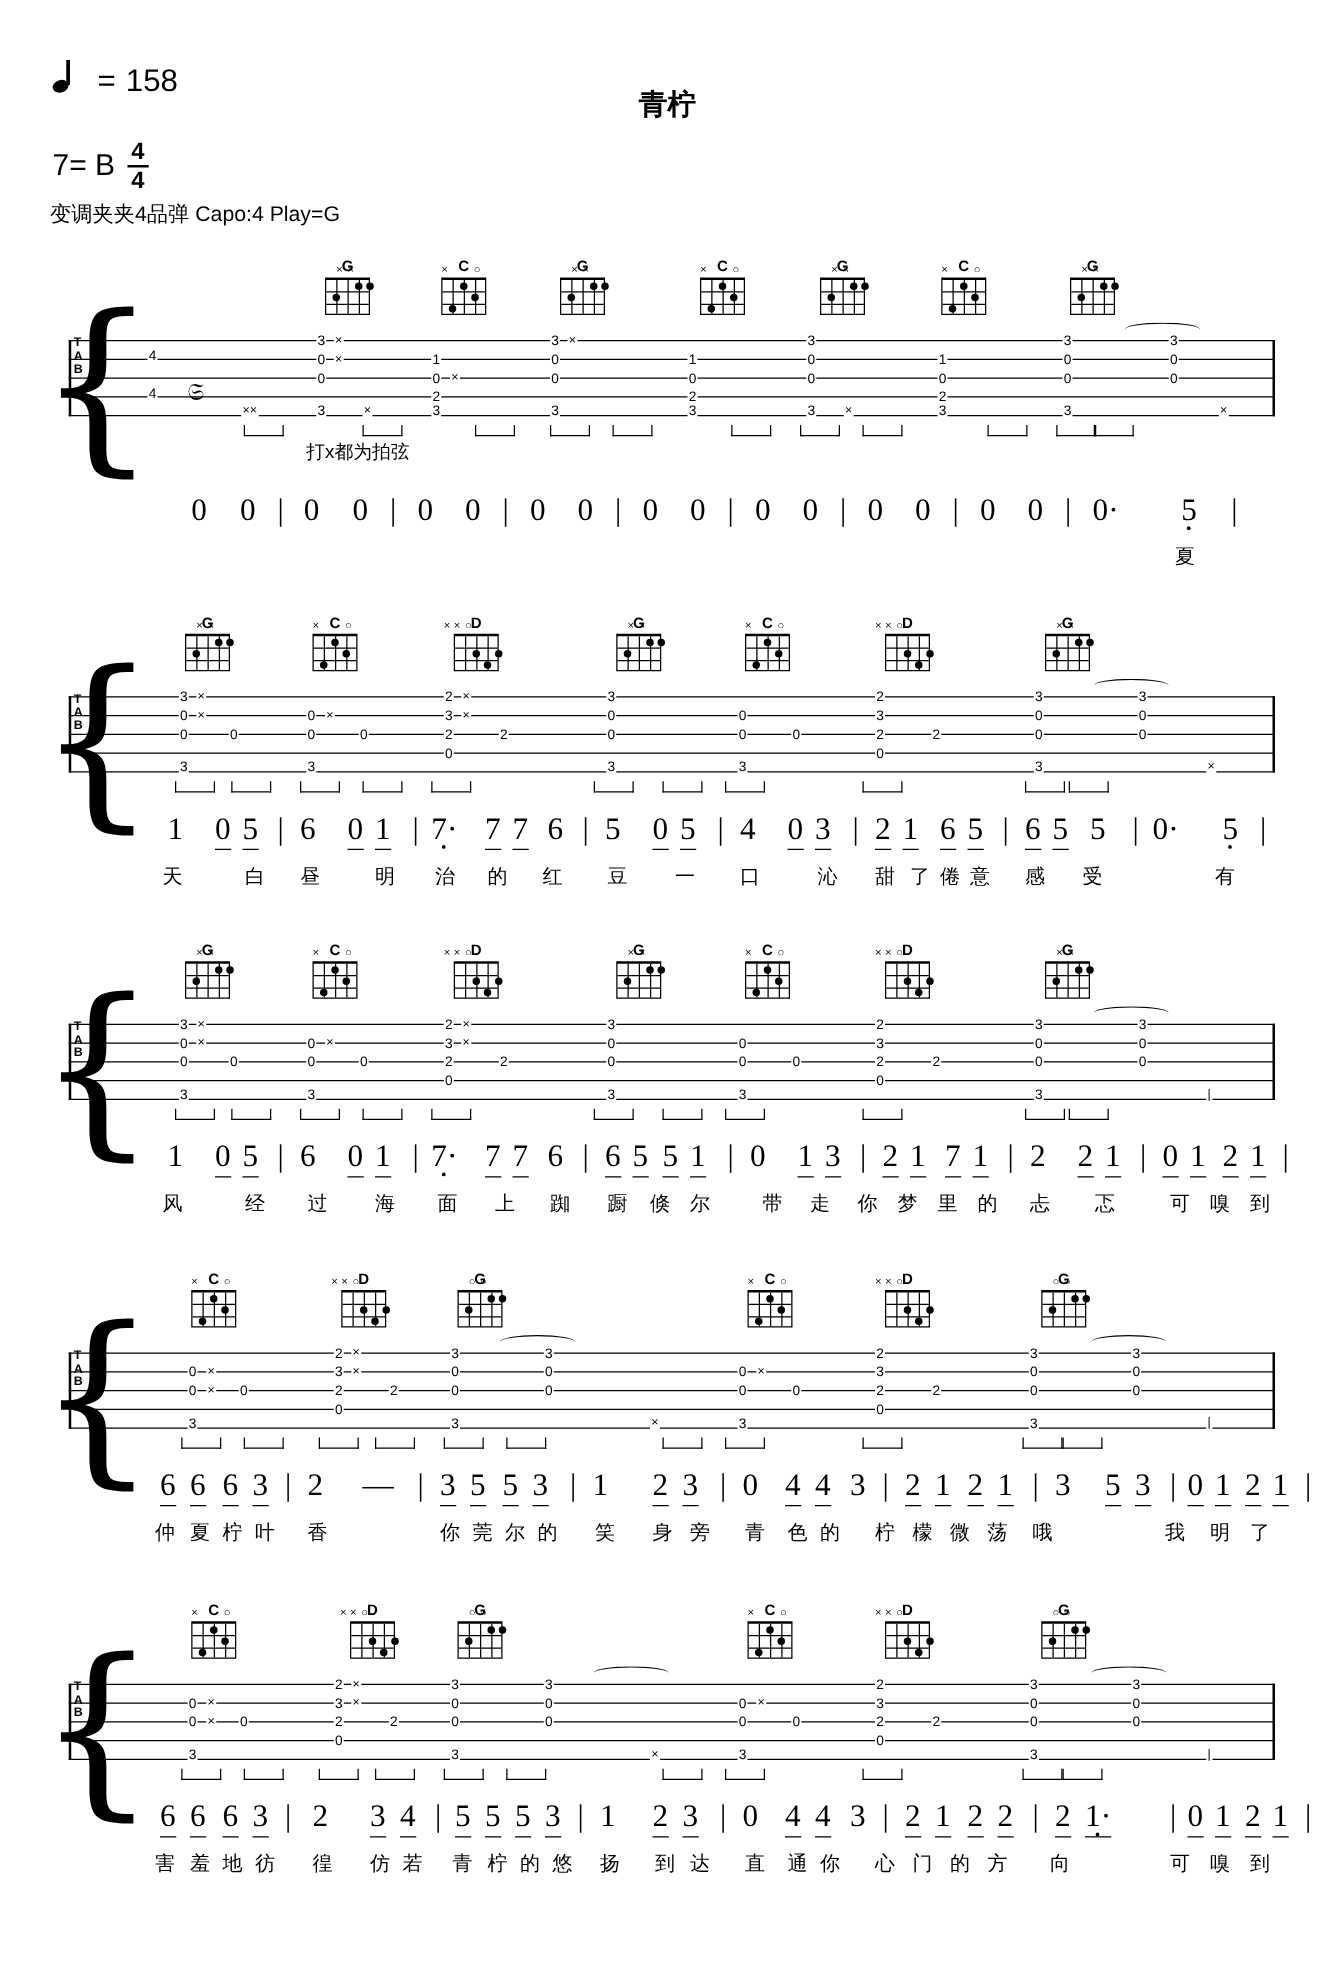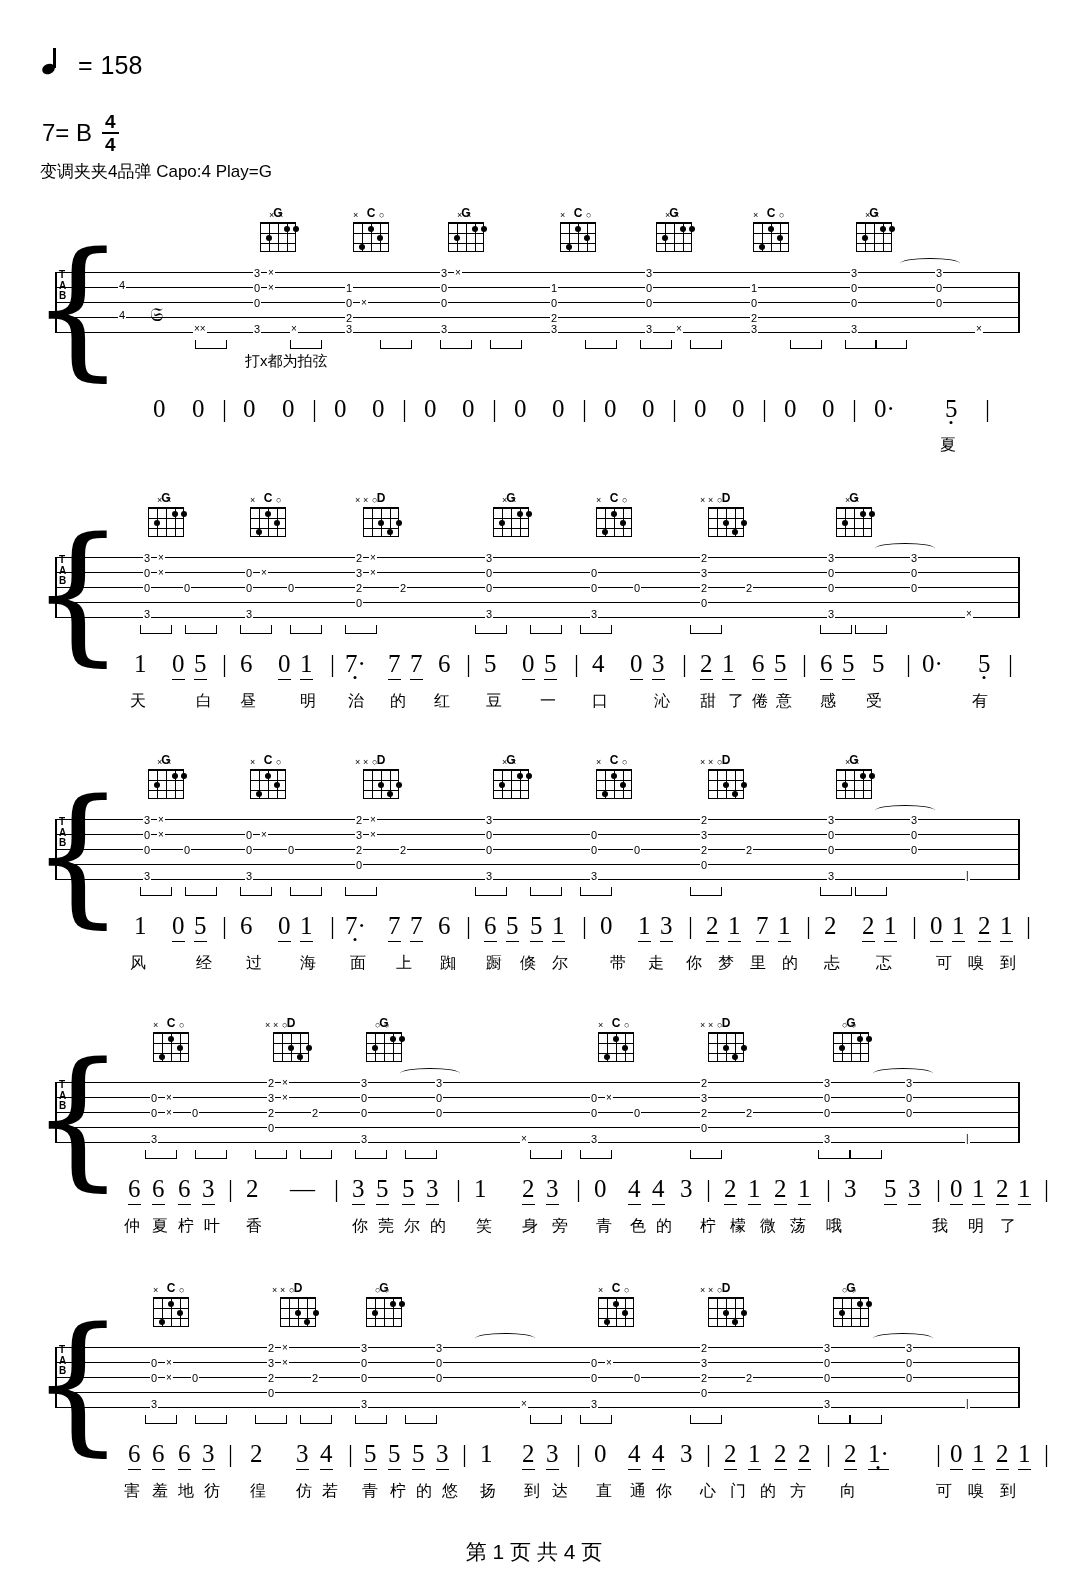--- a/index.html
+++ b/index.html
@@ -87,21 +87,21 @@
 
   <div class="keysig">
     <span>7= B</span>
     <span class="frac">
       <span class="num">4</span>
       <span class="den">4</span>
     </span>
   </div>
 
   <div class="capo">变调夹夹4品弹 Capo:4 Play=G</div>
-  <div class="footer">第 1 页 共 4 页</div>
+  <div class="title">青柠</div>
 
   <div class="system" style="top:210px;">
     <div class="brace" style="left:30px;top:52px;">{</div>
 
     <div class="chord" style="left:250px;top:230px;">
       <div class="cname" style="top:-200px;"></div>
     </div>
 
     <div>
       <div class="chord" style="left:252px;top:12px;">

